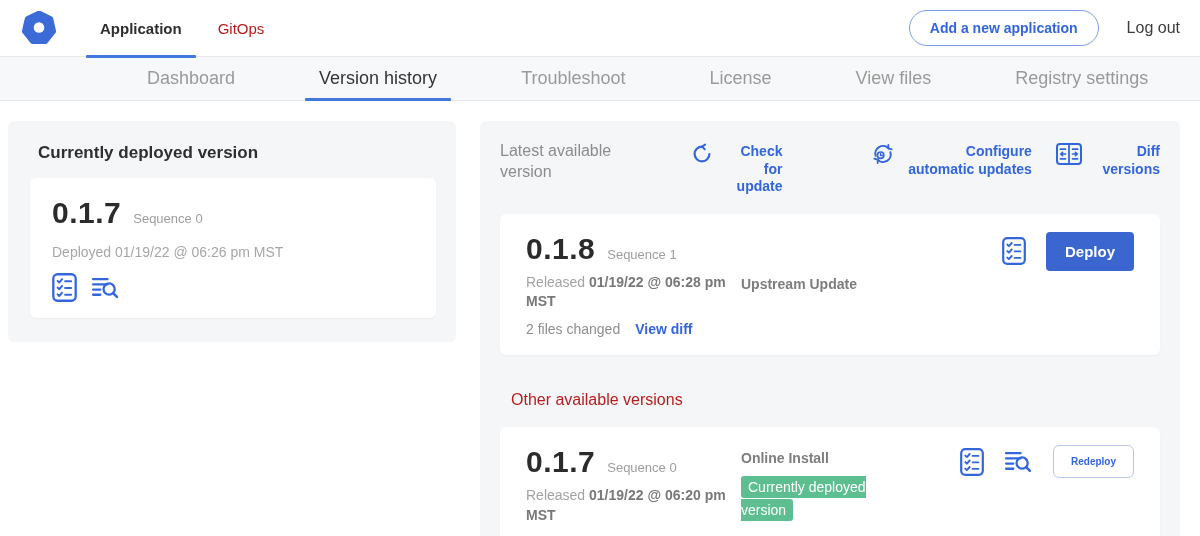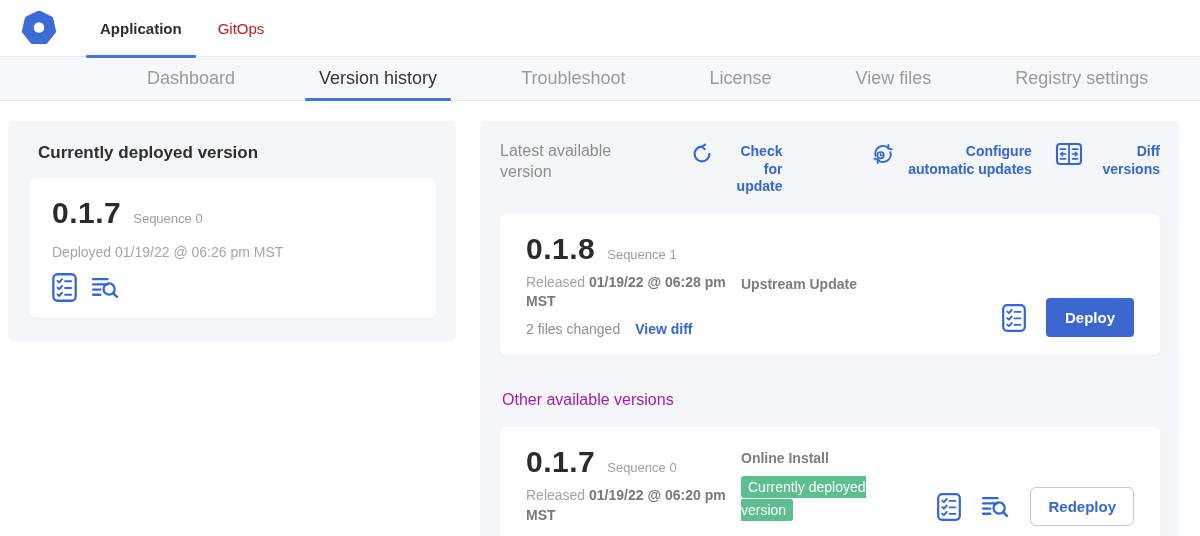--- a/index.html
+++ b/index.html
@@ -81,62 +81,66 @@
     display: flex; align-items: flex-start; gap: 8px;
     color: #3366dd; font-size: 14px; font-weight: 600; line-height: 1.25;
     cursor: pointer; margin-top: 2px;
   }
   .action-link .link-text { display: inline-block; text-align: right; }
   .check-link { margin-right: 66px; }
   .check-link .link-text { max-width: 74px; }
   .configure-link .link-text { max-width: 152px; }
   .diff-link { margin-left: auto; }
 
-  .version-card { padding: 18px 26px; display: flex; align-items: flex-end; margin-top: 18px; }
+  .version-card { padding: 18px 26px; display: flex; align-items: flex-start; margin-top: 18px; }
   .vc-left { width: 205px; flex: none; }
   .released-text { margin-top: 7px; font-size: 14px; color: #a3a3a3; line-height: 1.42; }
   .released-text .date-strong { color: #787878; font-weight: 700; }
   .files-row { margin-top: 9px; font-size: 14px; color: #8f8f8f; display: flex; gap: 15px; align-items: center; }
   .view-diff-link { color: #3366dd; font-weight: 700; cursor: pointer; }
   .vc-source { margin-left: 10px; width: 172px; flex: none; font-size: 14px; font-weight: 600; color: #7d7d7d; align-self: center; }
   .deploy-badge-wrap { margin-top: 10px; width: 132px; }
   .deployed-badge {
     display: inline; background: #5dbf90; color: #ffffff;
     font-size: 14px; font-weight: 500; padding: 3px 7px;
     border-radius: 3px; line-height: 1.62;
   }
   .vc-actions { margin-left: auto; display: flex; align-items: center; gap: 20px; }
   .primary-btn {
     background: #3b66d0; color: #fff; border: none; font-family: inherit;
     font-size: 15px; font-weight: 700; padding: 11px 19px; border-radius: 4px; cursor: pointer;
   }
   .secondary-btn {
     background: #fff; color: #3366dd; border: 1px solid #b9c6ee; font-family: inherit;
-    font-size: 15px; font-weight: 700; padding: 10px 17px; border-radius: 6px; cursor: pointer;
-  }
-  .other-title { margin: 36px 0 0 2px; font-size: 16px; color: #a21caf; }
+    font-size: 10px; font-weight: 700; padding: 10px 17px; border-radius: 6px; cursor: pointer;
+  }
+  .other-title { margin: 36px 0 0 11px; font-size: 16px; color: #b91c1c; }
 
   svg { display: block; }
 </style>
 </head>
 <body>
 
 <div class="app-header">
   <span class="logo-wrap">
     <svg width="34" height="34" viewBox="0 0 36 36">
       <polygon points="18,2 30.5,8 33.6,21.6 25,32.4 11,32.4 2.4,21.6 5.5,8" fill="#3b6bd6" stroke="#3b6bd6" stroke-width="5" stroke-linejoin="round"></polygon>
       <circle cx="18" cy="17.5" r="5.6" fill="#ffffff"></circle>
     </svg>
   </span>
   <div class="header-tab active">
     <span>Application</span>
   </div>
   <div class="header-tab" style="font-weight:500;">
     <span>GitOps</span>
   </div>
+  <div class="header-right">
+    <button class="pill-btn">Add a new application</button>
+    <span class="logout-link">Log out</span>
+  </div>
 </div>
 
 <div class="subnav">
   <div class="subnav-tab">
       <span>Dashboard</span>
     </div>
   <div class="subnav-tab active">
       <span>Version history</span>
     </div>
   <div class="subnav-tab">

